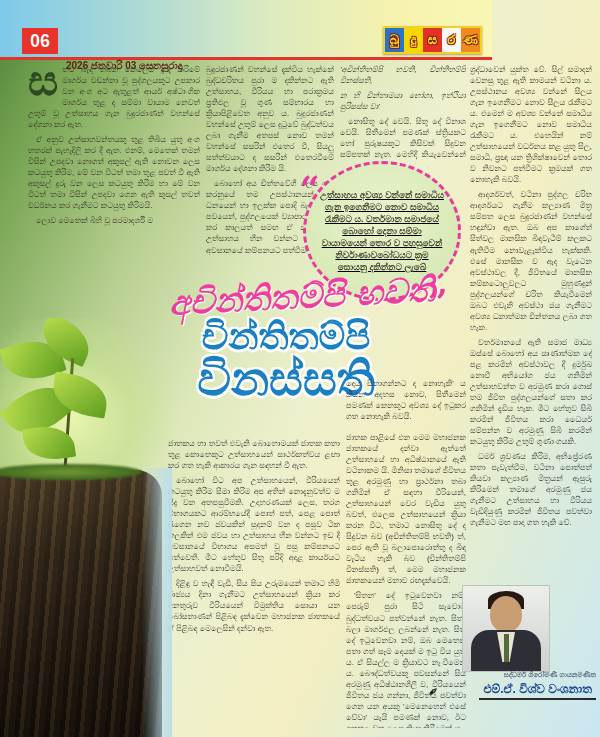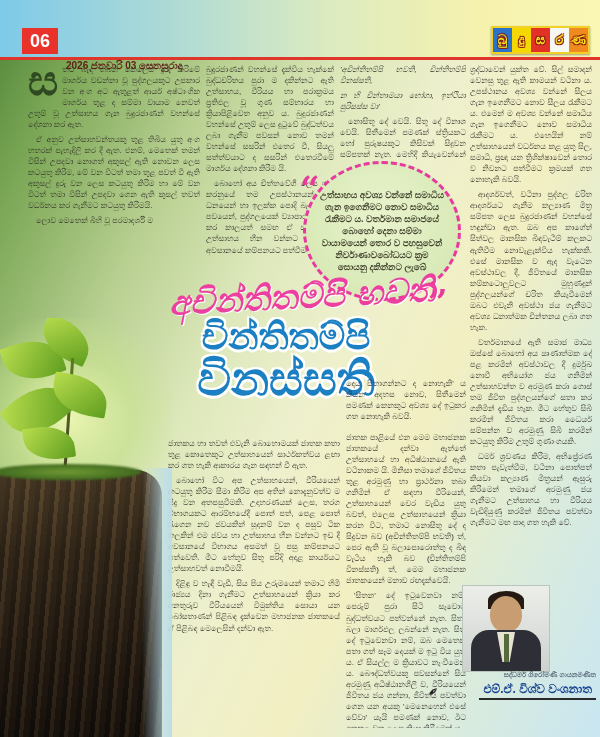--- a/index.html
+++ b/index.html
@@ -1,38 +1,38 @@
 <!DOCTYPE html>
 <html><head>
 <meta charset="utf-8">
 <style>
   html,body{margin:0;padding:0;}
   body{font-family:"Liberation Sans",sans-serif;background:#888;}
   .page{position:relative;width:600px;height:737px;overflow:hidden;
     background:linear-gradient(115deg,#4f8338 0%,#79a654 10%,#b7cf90 26%,#dde8bb 40%,#eef0cd 52%,#f2efc2 66%,#dcecda 82%,#c9e6f2 100%);}
   
-  .header{position:absolute;left:0;top:0;width:600px;height:57px;
+  .header{position:absolute;left:0;top:0;width:492px;height:57px;
     background:linear-gradient(90deg,#7ecae9 0%,#a8d8d8 25%,#dcebc0 55%,#f6f2ae 80%,#faf6b4 100%);
     border-bottom:3px solid #e0352b;}
   .pagenum{position:absolute;left:22px;top:28px;width:36px;height:26px;background:#e8322a;
     color:#fff;font-weight:bold;font-size:18px;text-align:center;line-height:26px;}
   .dateline{position:absolute;left:66px;top:36px;font-size:10px;font-weight:bold;color:#5d1f17;margin-top:24px;}
   .masthead{position:absolute;right:10px;top:26px;display:flex;border:2px solid #f2d02a;box-shadow:0 1px 2px rgba(0,0,0,.35);}
   .masthead .tile{width:19px;height:24px;display:flex;align-items:center;justify-content:center;
     color:#ffe61e;font-weight:bold;font-size:13px;text-shadow:1px 1px 0 #8a1e10,-1px 1px 0 #8a1e10,1px -1px 0 #8a1e10,-1px -1px 0 #8a1e10;}
   .t0{background:#2b72c8;} .t1{background:#f5d section800;background:#f5d800;} .t2{background:#e23227;} .t3{background:#f8f8f2;} .t4{background:#ef8a1f;}
   
   .col{position:absolute;font-size:8px;line-height:1.38;color:#33302a;text-align:justify;overflow:hidden;}
   .col p{margin:0 0 4px 0;text-indent:8px;}
   .col p.first{text-indent:0;}
   .dropcap{float:left;font-size:42px;line-height:34px;font-weight:bold;color:#2f4a22;margin:0 4px 0 0;}
   .verse{font-style:italic;text-indent:0 !important;}
   
   .quote-circle{position:absolute;left:303px;top:161px;width:152px;height:134px;border:3px dashed #e83a9e;border-radius:50%;
-    background:radial-gradient(circle at 50% 40%,#e9f3cd,#d2e6ae);display:flex;align-items:center;justify-content:flex-start;text-align:center;}
+    background:radial-gradient(circle at 50% 40%,#e9f3cd,#d2e6ae);display:flex;align-items:center;justify-content:flex-start;text-align:center;text-decoration:underline;}
   .quote-text{font-size:9px;font-weight:bold;color:#43432e;line-height:1.35;padding:10px 14px;}
   .q-open,.q-close{position:absolute;font-family:"DejaVu Serif",serif;font-weight:bold;color:#e83a9e;font-size:34px;line-height:20px;}
   .q-open{left:300px;top:178px;}
   .q-close{left:428px;top:292px;}
   
   .kicker{position:absolute;left:142px;top:276px;width:320px;text-align:center;
     font-family:"DejaVu Serif",serif;font-style:italic;font-weight:bold;font-size:34px;color:#ec3fa0;
     transform:rotate(-3deg);text-shadow:1px 1px 0 #ffffff;}
   .main-title{position:absolute;left:148px;top:318px;width:276px;text-align:center;
     font-weight:bold;color:#1b7fc4;line-height:1.0;
@@ -88,21 +88,21 @@
     </div>
   </div>
 
   <div class="col" style="left:28px;top:64px;width:172px;height:296px;">
     <p class="first"><span class="dropcap">ස</span><span>තට බැඳ තබන කෙලෙස් දුරු කිරීමේ මාර්ගය වඩන්නා වූ පුද්ගලයකුට උපකාර වන අංග අට ඇතුළත් ආර්ය අෂ්ටාංගික මාර්ගය තුළ ද සම්මා වායාම නෙවත් උතුම් වූ උත්සාහය ගැන බුදුරජාණන් වහන්සේ දේශනා කර ඇත.</span></p>
     <p>ඒ අනුව උත්සාහවන්තයකු තුළ තිබිය යුතු අංග හතරක් පැහැදිලි කර දී ඇත. එනම්, මෙතෙක් තමන් විසින් උපදවා නොගත් අකුසල් ඇති නොවන ලෙස කටයුතු කිරීම, මේ වන විටත් තමා තුළ පවත් වී ඇති අකුසල් දුරු වන ලෙස කටයුතු කිරීම හා මේ වන විටත් තමා විසින් උපදවා ගෙන ඇති කුසල් තවත් වර්ධනය කර ගැනීමට කටයුතු කිරීමයි.</p>
     <p>ලොව මෙතෙක් බිහි වූ පරමාදර්ශී ම</p>
   </div>
 
   <div class="col" style="left:206px;top:64px;width:128px;height:212px;">
-    <p class="first">බුදුරජාණන් වහන්සේ දැක්විය හැක්කේ බුද්ධචරිතය පුරා ම දකින්නට ඇති උත්සාහය, වීරියය හා පරාක්‍රමය ප්‍රතිඵල වූ ගුණ සම්භාරය හා ක්‍රියාපිළිවෙත අනුව ය. බුදුරජාණන් වහන්සේ උතුම් ලෙස දුටුවේ බුද්ධත්වය ලබා ගැනීම පවසන් නොව තමන් වහන්සේ සසරින් එතෙර වී, සියලු සත්ත්වයාට ද සසරින් එතෙරවීමේ මාර්ගය දේශනා කිරීම යි.</p>
+    <p class="first">බුදුරජාණන් වහන්සේ දැක්විය හැක්කේ බුද්ධචරිතය පුරා ම දකින්නට ඇති උත්සාහය, වීරියය හා පරාක්‍රමය ප්‍රතිඵල වූ ගුණ සම්භාරය හා ක්‍රියාපිළිවෙත අනුව ය. බුදුරජාණන් වහන්සේ උතුම් ලෙස දුටුවේ බුද්ධත්වය ලබා ගැනීම අතපස් නොව තමන් වහන්සේ සසරින් එතෙර වී, සියලු සත්ත්වයාට ද සසරින් එතෙරවීමේ මාර්ගය දේශනා කිරීම යි.</p>
     <p>බොහෝ අය චිත්තවේගී ලෙස ගත කරනුයේ තම උපස්ථානයන් හා ධනයෙන් හා ඉලක්ක පොදි බැඳ මනස් පවයෙන්, පුද්ගලයෙක් ව්‍යාපාර ආරම්භ කර කාලයත් සමඟ ඒ ජවය හා උත්සාහය හීන වන්නට ඉඩ දී අවසානයේ කම්පනයට පත්වීමයි.</p>
   </div>
 
   <div class="col" style="left:340px;top:64px;width:126px;height:96px;">
     <p class="first verse">'අචින්තිතම්පි භවති, චින්තිතම්පි විනස්සති,</p>
     <p class="first verse">න හි චින්තාමයා භෝගා, ඉත්ථියා පුරිසස්ස වා'</p>
     <p>නොසිතූ දේ වෙයි. සිතූ දේ විනාශ වෙයි. සිතීමෙන් පමණක් ස්ත්‍රියකට හෝ පුරුෂයකුට කිසිවක් සිදුවන සම්පතක් නැත. මෙහිදී කියැවෙන්නේ 'යමකු සිතන දේ නොවෙනස් ය. වෙන</p>
   </div>
 
   <div class="col" style="left:470px;top:64px;width:122px;height:476px;">

